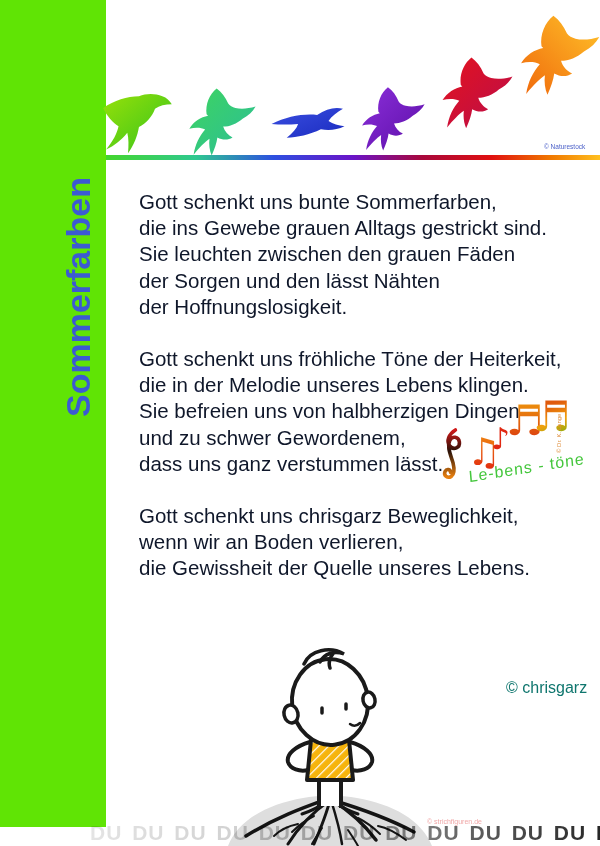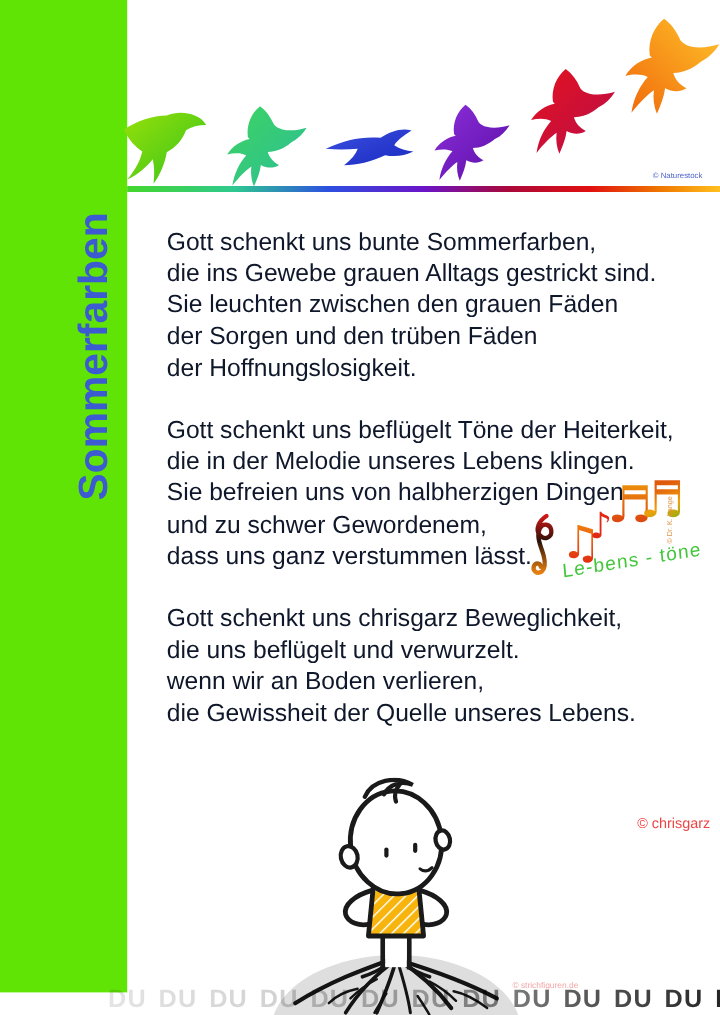--- a/index.html
+++ b/index.html
@@ -28,21 +28,21 @@
   .note-beam-a{left:506px;top:396px;font-size:42px;
         background-image:linear-gradient(180deg,#f0a00c,#d83010);}
   .note-beam-b{left:533px;top:392px;font-size:42px;
         background-image:linear-gradient(160deg,#e05a0c 30%,#f0a00c 60%,#4cb612 100%);}
   .clef{position:absolute;left:437px;top:422px;}
   .lebens{position:absolute;left:468px;top:458px;width:130px;font-size:16px;
         color:#44c63c;transform:rotate(-9deg) skewX(-4deg);letter-spacing:1px;white-space:nowrap;}
   .music-credit{position:absolute;left:556px;top:453px;width:58px;font-size:6px;color:#e09040;
         transform:rotate(-90deg);transform-origin:left top;white-space:nowrap;}
   
-  .chrisgarz{position:absolute;left:531px;top:679px;font-size:12px;color:#ef4444;}
+  .chrisgarz{position:absolute;left:506px;top:679px;font-size:16px;color:#0f766e;}
   .strich{position:absolute;left:427px;top:818px;font-size:7px;color:#f0a8a8;z-index:4;}
   
   .figure{position:absolute;left:218px;top:648px;z-index:2;}
   
   .du-row{position:absolute;left:90px;top:821px;width:510px;z-index:3;
         font-size:21px;font-weight:bold;letter-spacing:1px;word-spacing:3px;white-space:nowrap;
         background-image:linear-gradient(90deg,#e4e4e4 0%,#d2d2d2 28%,#a8a8a8 52%,#616161 74%,#262626 100%);
         -webkit-background-clip:text;background-clip:text;color:transparent;
         mix-blend-mode:multiply;}
   .birds{position:absolute;left:0;top:0;}
@@ -103,33 +103,32 @@
   </svg>
 
   <div class="naturestock">© Naturestock</div>
   <div class="rainbow"></div>
 
   <div class="poem">
     <div class="stanza">
       <div class="line">Gott schenkt uns bunte Sommerfarben,</div>
       <div class="line">die ins Gewebe grauen Alltags gestrickt sind.</div>
       <div class="line">Sie leuchten zwischen den grauen Fäden</div>
-      <div class="line">der Sorgen und den trüben Fäden</div>
+      <div class="line">der Sorgen und den lässt Nähten</div>
       <div class="line">der Hoffnungslosigkeit.</div>
     </div>
     <div class="stanza">
-      <div class="line">Gott schenkt uns beflügelt Töne der Heiterkeit,</div>
+      <div class="line">Gott schenkt uns fröhliche Töne der Heiterkeit,</div>
       <div class="line">die in der Melodie unseres Lebens klingen.</div>
       <div class="line">Sie befreien uns von halbherzigen Dingen</div>
       <div class="line">und zu schwer Gewordenem,</div>
       <div class="line">dass uns ganz verstummen lässt.</div>
     </div>
     <div class="stanza">
       <div class="line">Gott schenkt uns chrisgarz Beweglichkeit,</div>
-      <div class="line">die uns beflügelt und verwurzelt.</div>
       <div class="line">wenn wir an Boden verlieren,</div>
       <div class="line">die Gewissheit der Quelle unseres Lebens.</div>
     </div>
   </div>
 
   <svg class="clef" width="32" height="64" viewBox="0 0 40 66">
     <defs>
       <linearGradient id="gclef" x1="0" y1="0" x2="0" y2="1">
         <stop offset="0" stop-color="#d01818"></stop>
         <stop offset="0.45" stop-color="#2a1208"></stop>

